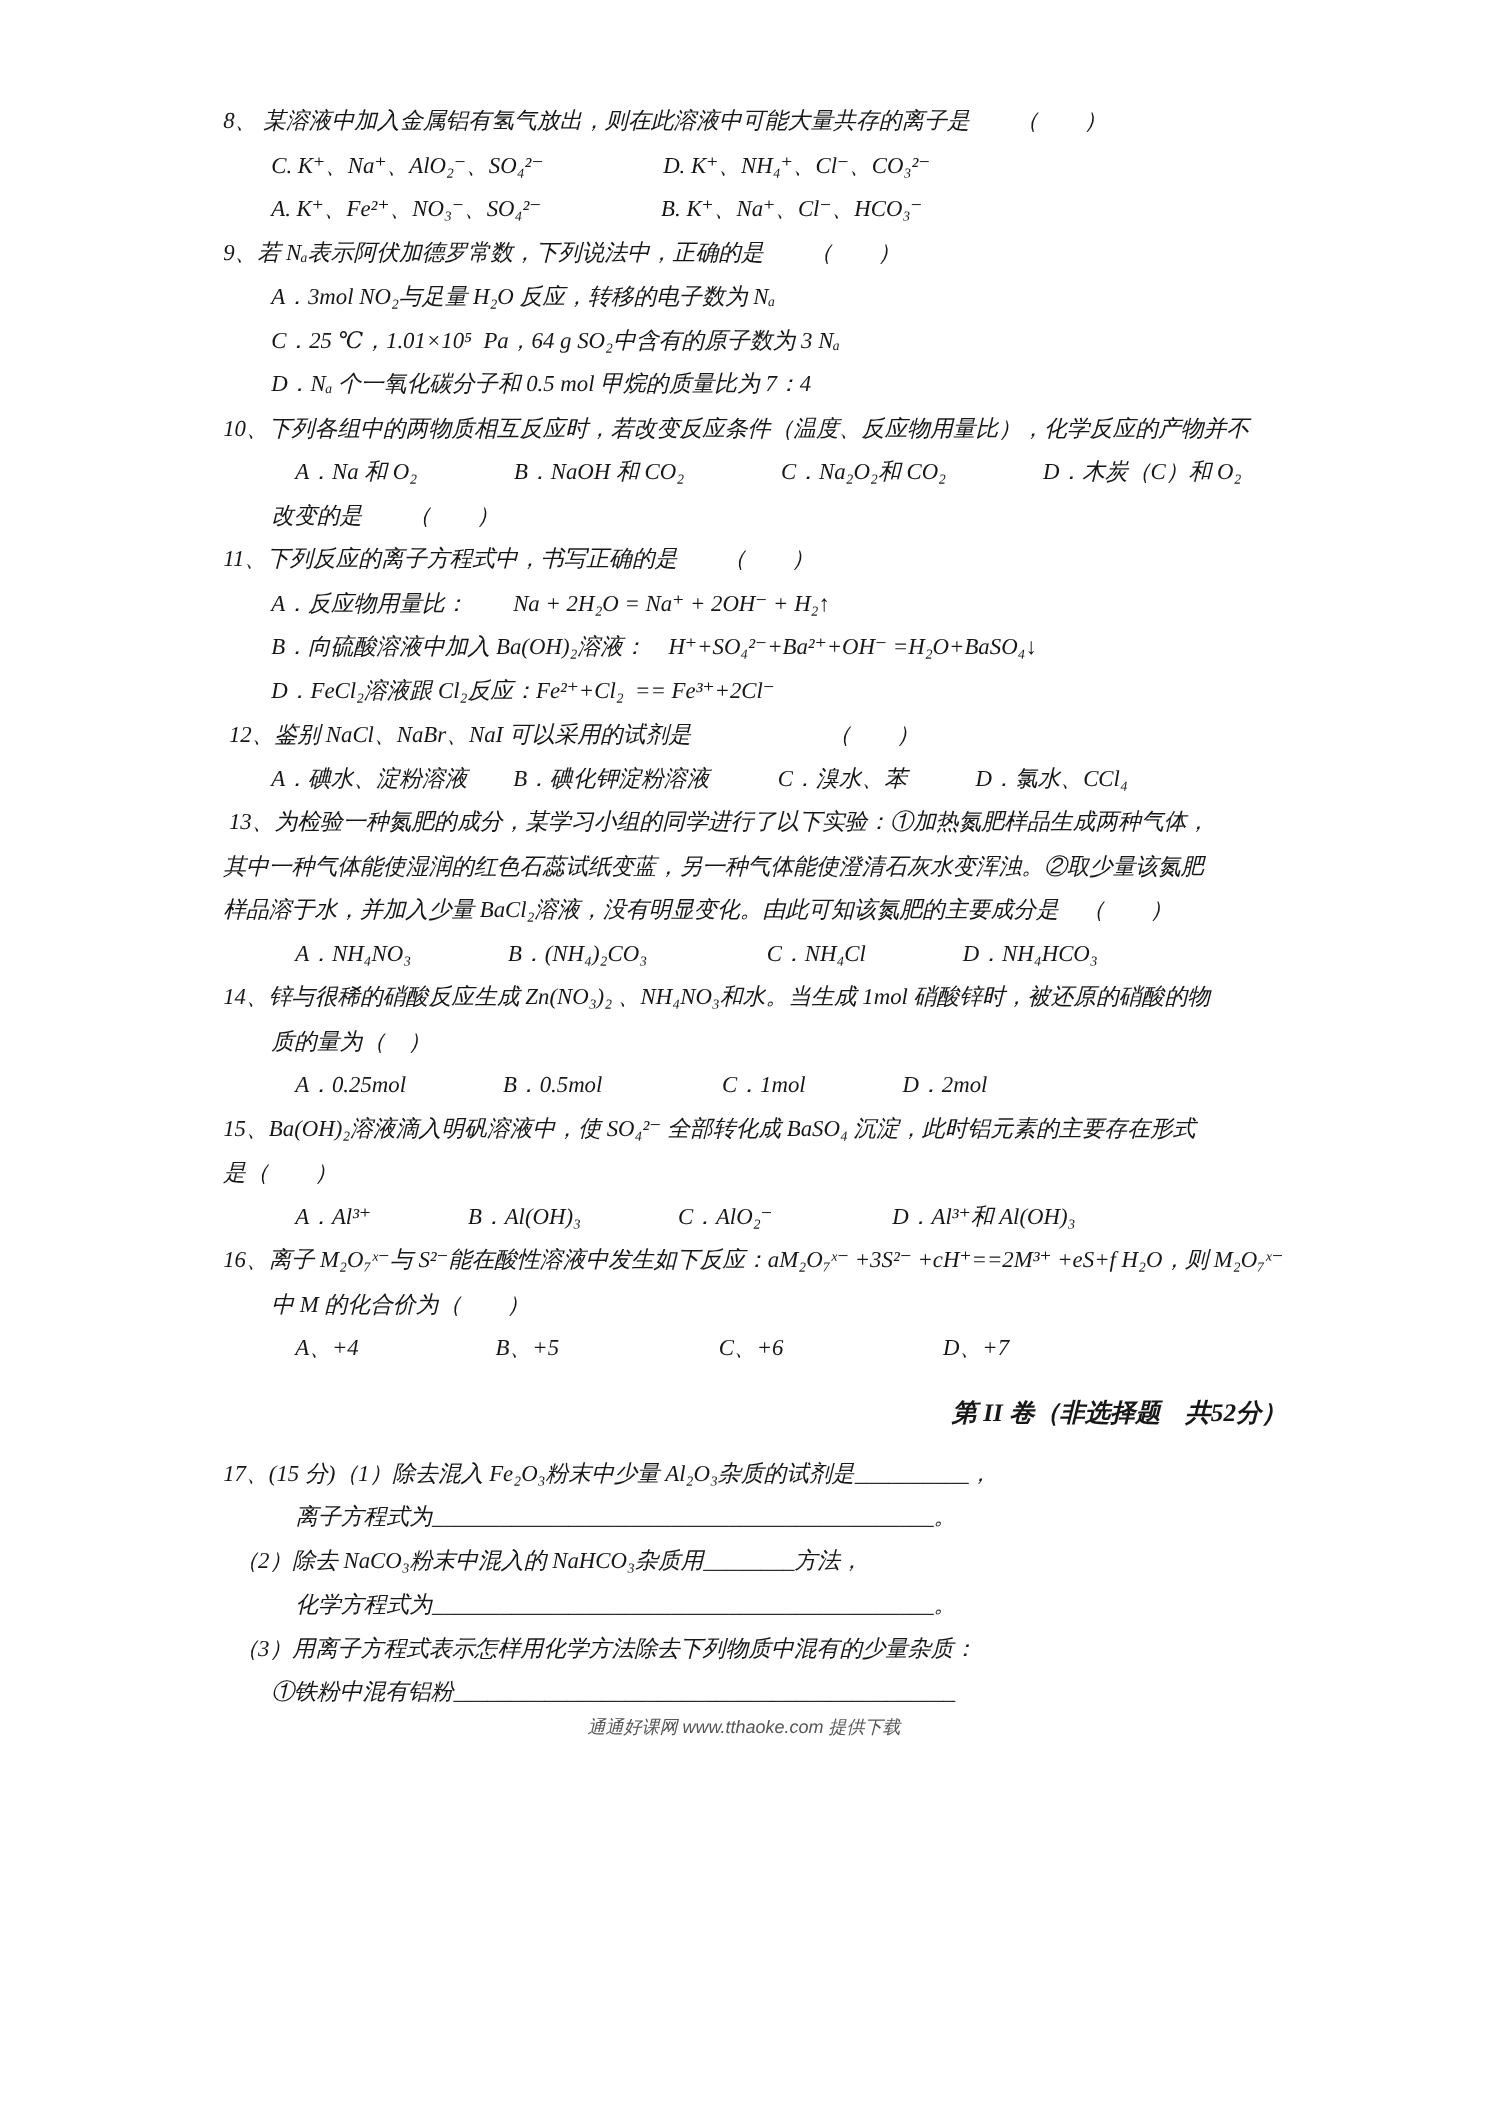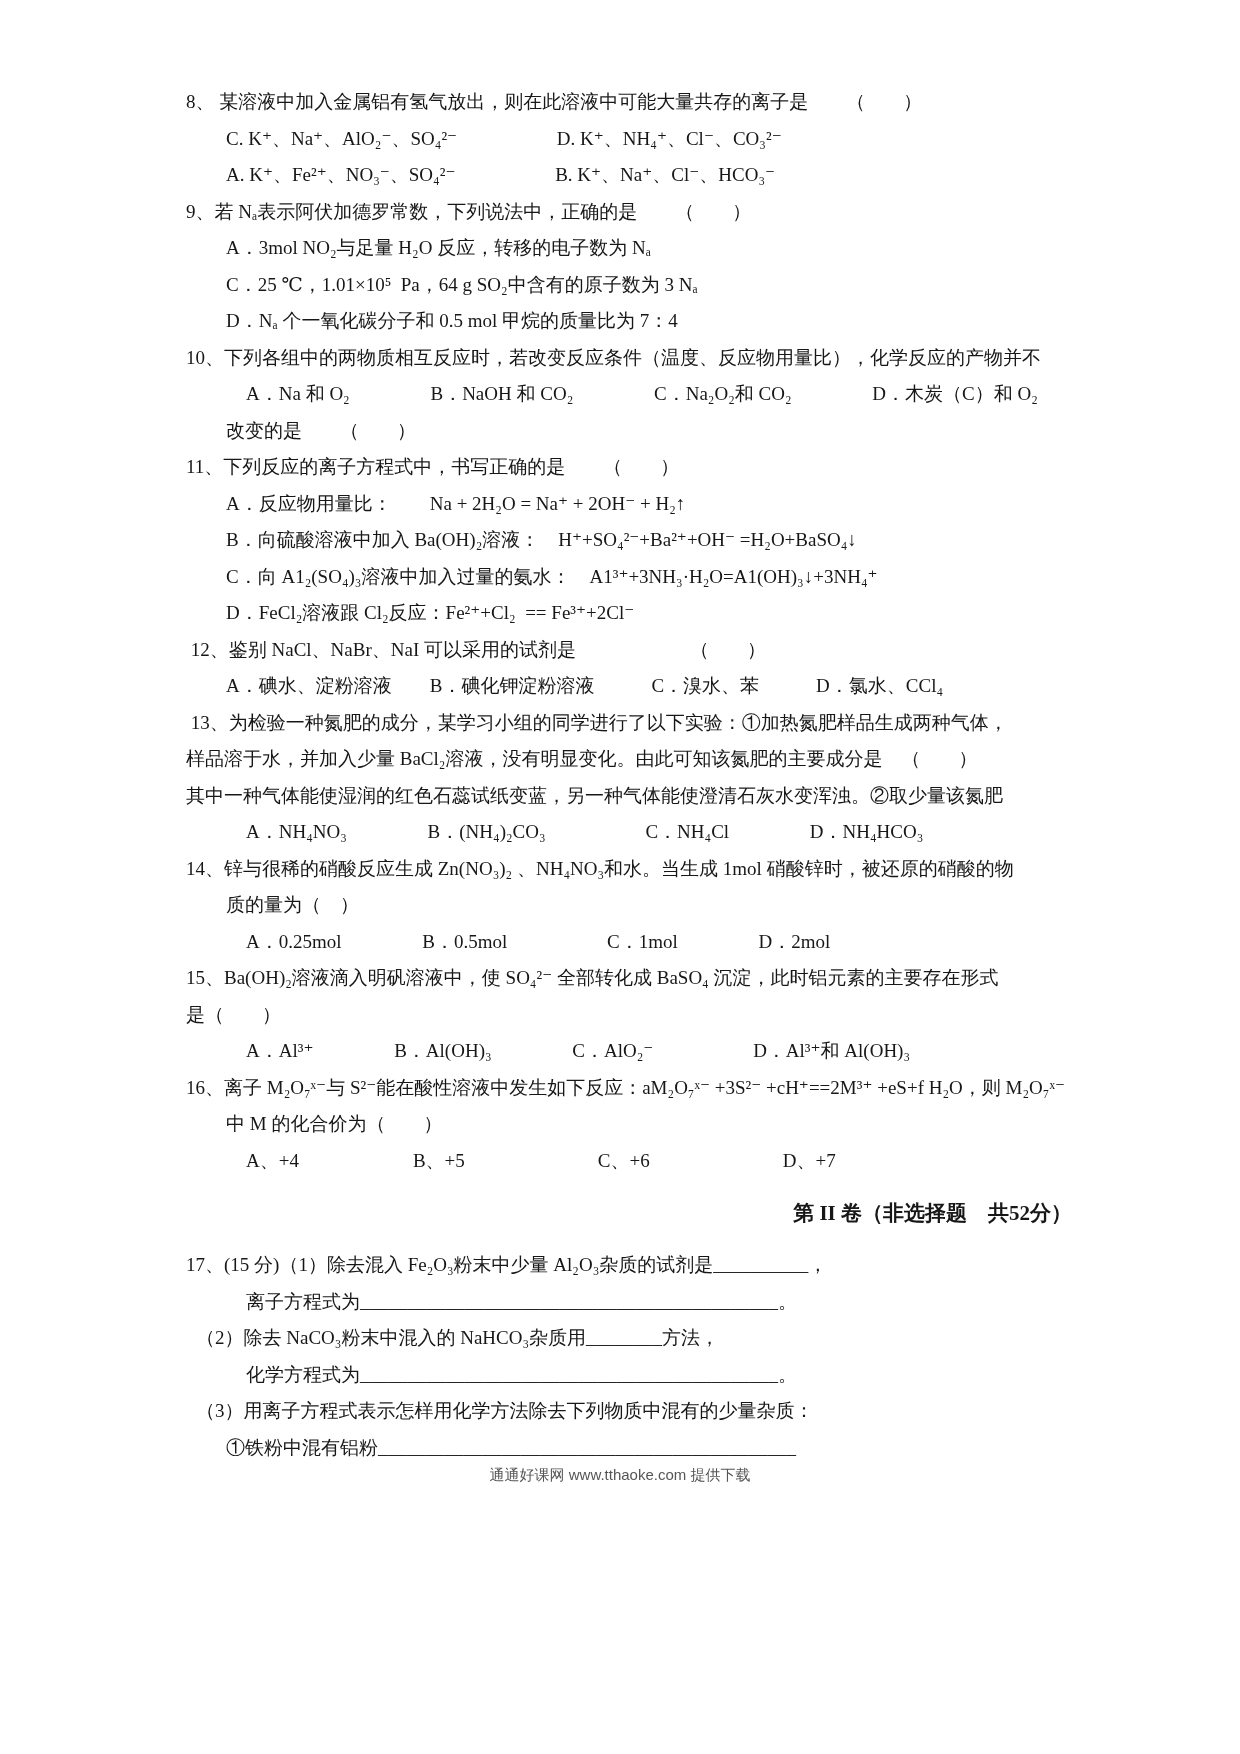--- a/index.html
+++ b/index.html
@@ -4,21 +4,21 @@
 <style>
   html, body { margin: 0; padding: 0; }
   body {
     width: 1240px;
     height: 1754px;
     background: #ffffff;
     font-family: "Liberation Serif", "DejaVu Serif", serif;
     color: #171717;
     overflow: hidden;
   }
-  .page { width: 1240px; height: 1754px; position: relative; }
+  .page { width: 1240px; height: 1754px; position: relative; font-style: italic; }
   .content { padding: 84px 168px 0 186px; }
   .line {
     font-size: 19px;
     line-height: 36.5px;
     white-space: pre-wrap;
     word-break: break-all;
   }
   .p0  { padding-left: 0; }
   .p05 { padding-left: 10px; }
   .p1  { padding-left: 40px; }
@@ -49,27 +49,26 @@
       <div class="line p0">9、若 Nₐ表示阿伏加德罗常数，下列说法中，正确的是　　（　　）</div>
       <div class="line p1">A．3mol NO₂与足量 H₂O 反应，转移的电子数为 Nₐ</div>
       <div class="line p1">C．25 ℃，1.01×10⁵  Pa，64 g SO₂中含有的原子数为 3 Nₐ</div>
       <div class="line p1">D．Nₐ 个一氧化碳分子和 0.5 mol 甲烷的质量比为 7：4</div>
       <div class="line p0">10、下列各组中的两物质相互反应时，若改变反应条件（温度、反应物用量比），化学反应的产物并不</div>
       <div class="line p2">A．Na 和 O₂　　　　 B．NaOH 和 CO₂　　　　 C．Na₂O₂和 CO₂　　　　 D．木炭（C）和 O₂</div>
       <div class="line p1">改变的是　　（　　）</div>
       <div class="line p0">11、下列反应的离子方程式中，书写正确的是　　（　　）</div>
       <div class="line p1">A．反应物用量比：　　Na + 2H₂O = Na⁺ + 2OH⁻ + H₂↑</div>
       <div class="line p1">B．向硫酸溶液中加入 Ba(OH)₂溶液：　H⁺+SO₄²⁻+Ba²⁺+OH⁻ =H₂O+BaSO₄↓</div>
-      <div class="line p1">C．向 A1₂(SO₄)₃溶液中加入过量的氨水：　A1³⁺+3NH₃·H₂O=A1(OH)₃↓+3NH₄⁺</div>
       <div class="line p1">D．FeCl₂溶液跟 Cl₂反应：Fe²⁺+Cl₂  == Fe³⁺+2Cl⁻</div>
       <div class="line p0"> 12、鉴别 NaCl、NaBr、NaI 可以采用的试剂是　　　　　　（　　）</div>
       <div class="line p1">A．碘水、淀粉溶液　　B．碘化钾淀粉溶液　　　C．溴水、苯　　　D．氯水、CCl₄</div>
       <div class="line p0"> 13、为检验一种氮肥的成分，某学习小组的同学进行了以下实验：①加热氮肥样品生成两种气体，</div>
+      <div class="line p0">其中一种气体能使湿润的红色石蕊试纸变蓝，另一种气体能使澄清石灰水变浑浊。②取少量该氮肥</div>
       <div class="line p0">样品溶于水，并加入少量 BaCl₂溶液，没有明显变化。由此可知该氮肥的主要成分是　（　　）</div>
-      <div class="line p0">其中一种气体能使湿润的红色石蕊试纸变蓝，另一种气体能使澄清石灰水变浑浊。②取少量该氮肥</div>
       <div class="line p2">A．NH₄NO₃　　　　 B．(NH₄)₂CO₃　　　　　 C．NH₄Cl　　　　 D．NH₄HCO₃</div>
       <div class="line p0">14、锌与很稀的硝酸反应生成 Zn(NO₃)₂ 、NH₄NO₃和水。当生成 1mol 硝酸锌时，被还原的硝酸的物</div>
       <div class="line p1">质的量为（　）</div>
       <div class="line p2">A．0.25mol　　　　 B．0.5mol　　　　　 C．1mol　　　　 D．2mol</div>
       <div class="line p0">15、Ba(OH)₂溶液滴入明矾溶液中，使 SO₄²⁻ 全部转化成 BaSO₄ 沉淀，此时铝元素的主要存在形式</div>
       <div class="line p0">是（　　）</div>
       <div class="line p2">A．Al³⁺　　　　 B．Al(OH)₃　　　　 C．AlO₂⁻　　　　　 D．Al³⁺和 Al(OH)₃</div>
       <div class="line p0">16、离子 M₂O₇ˣ⁻与 S²⁻能在酸性溶液中发生如下反应：aM₂O₇ˣ⁻ +3S²⁻ +cH⁺==2M³⁺ +eS+f H₂O，则 M₂O₇ˣ⁻</div>
       <div class="line p1">中 M 的化合价为（　　）</div>
       <div class="line p2">A、+4　　　　　　B、+5　　　　　　　C、+6　　　　　　　D、+7</div>

